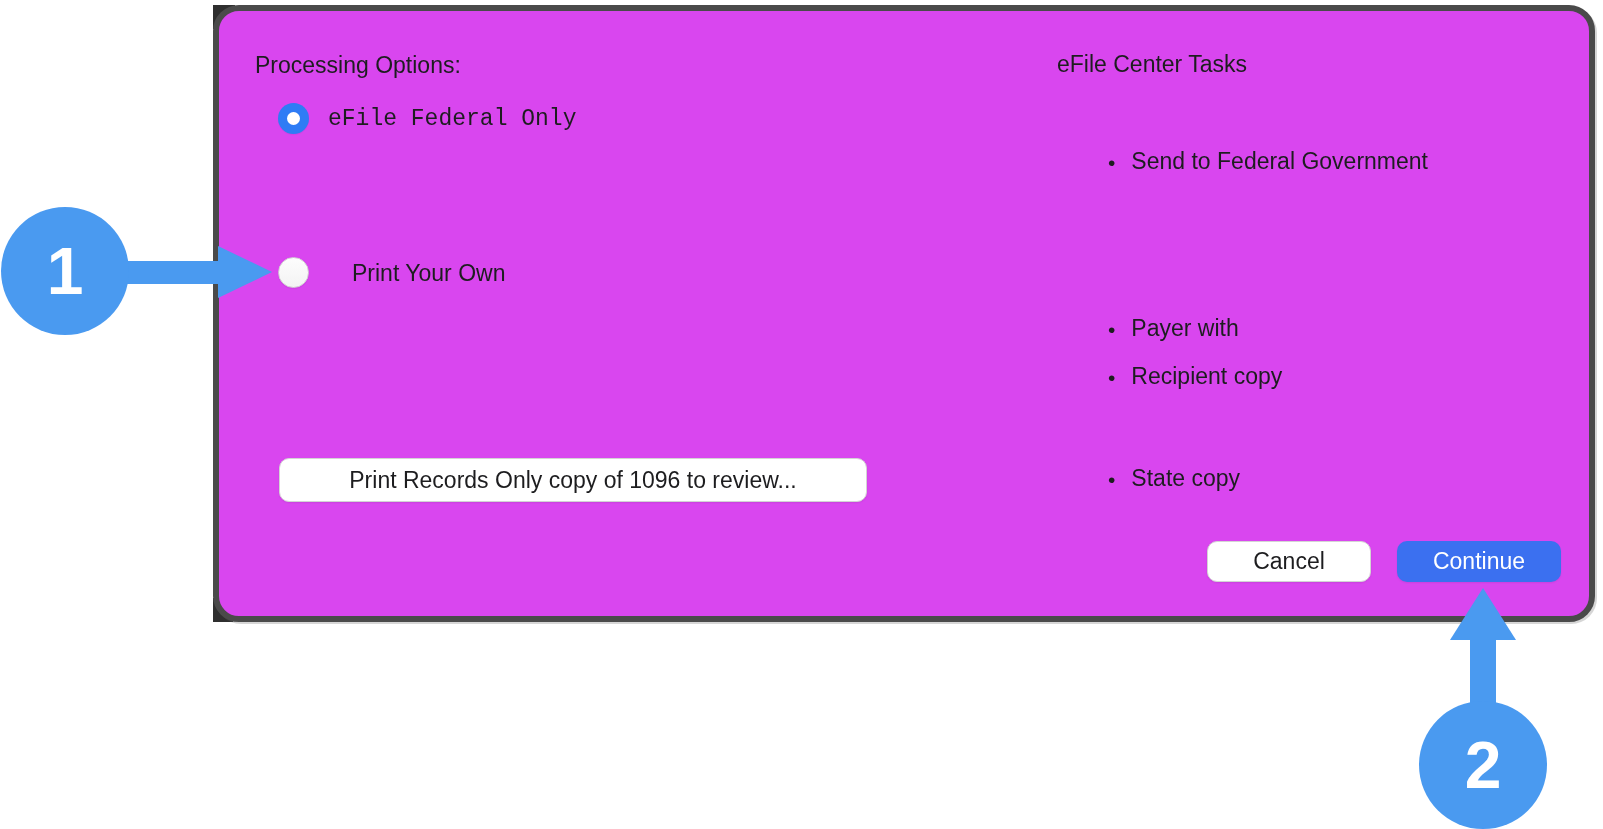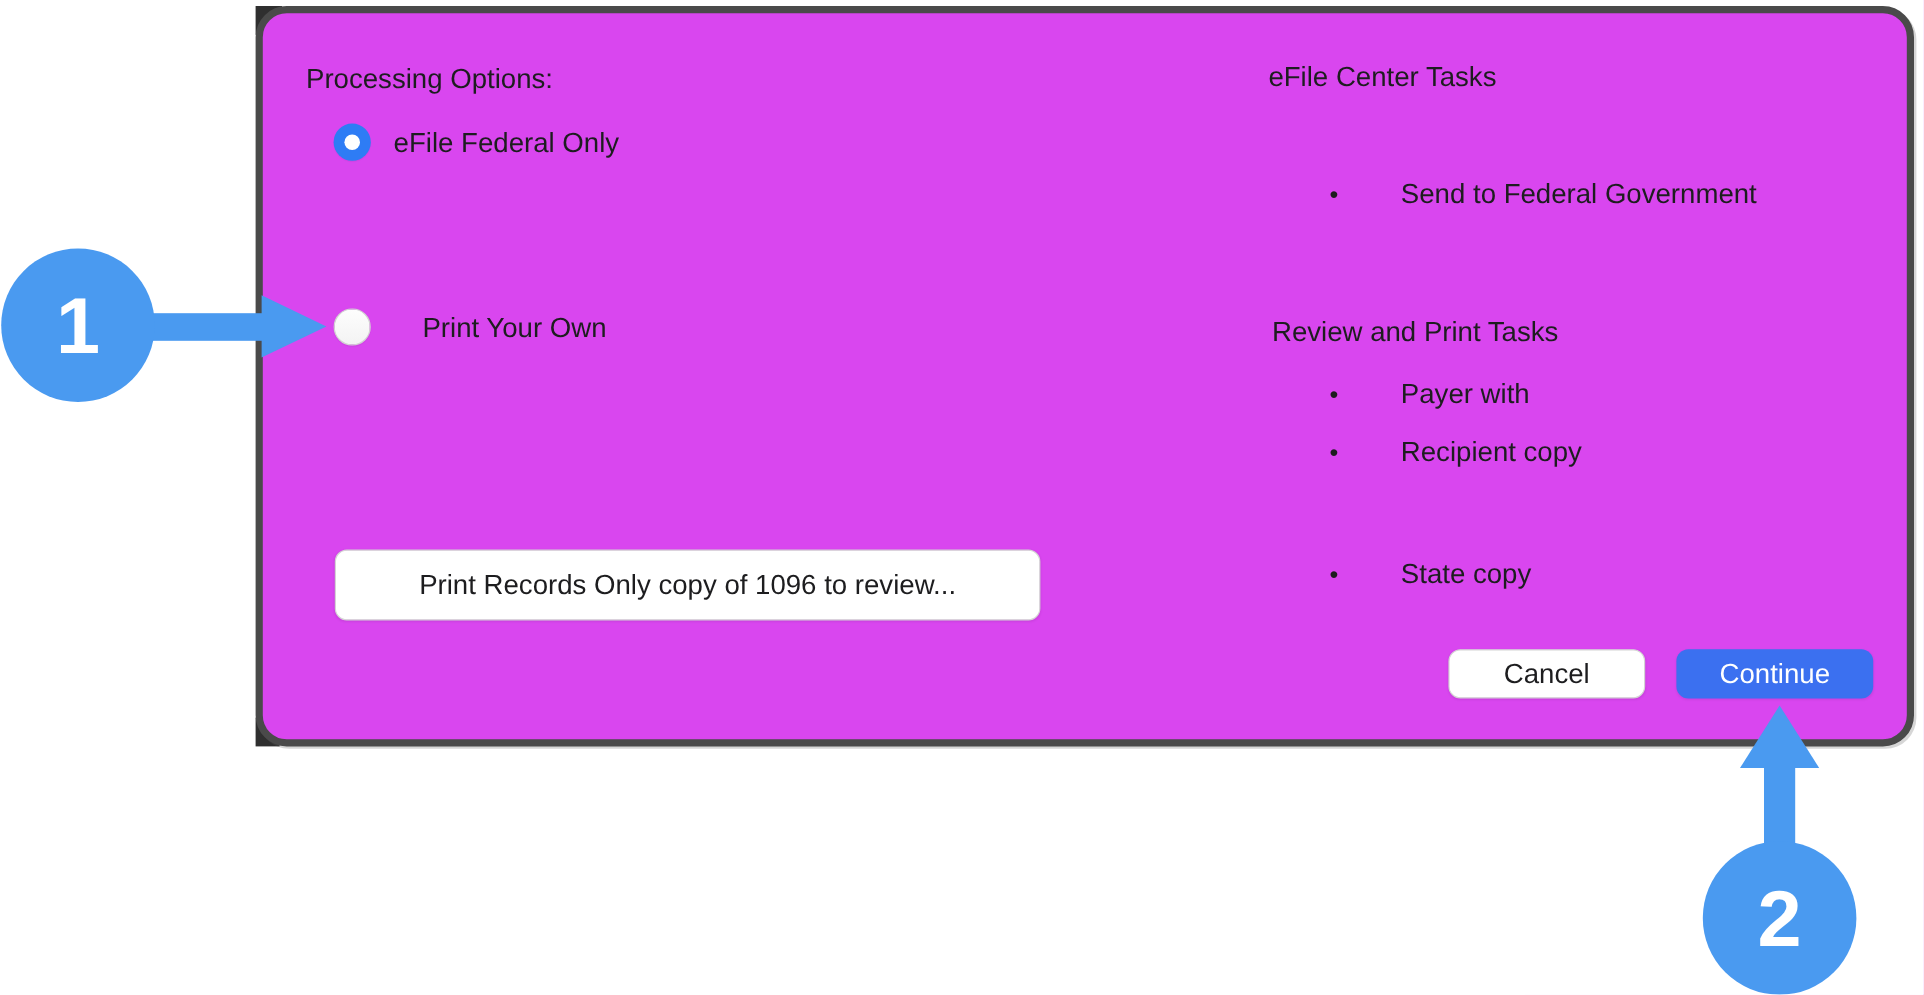--- a/index.html
+++ b/index.html
@@ -61,21 +61,21 @@
     display: none;
     left: 50%; top: 50%;
     width: 13px; height: 13px;
     margin-left: -6.5px; margin-top: -6.5px;
     border-radius: 50%;
     background: #ffffff;
   }
   .radio.selected .dot { display: block; }
 
   .radio-1 { left: 59px; top: 92px; }
-  .radio-1-label { left: 109px; top: 95px; }
+  .radio-1-label { left: 109px; top: 95px; font-family: Liberation Mono, monospace; }
   .radio-1-desc  { left: 109px; top: 137px; }
 
   .radio-2 { left: 59px; top: 246px; }
   .radio-2-label { left: 109px; top: 249px; margin-left: 24px; }
   .radio-2-desc  {
     left: 109px; top: 297px;
     width: 600px;
     white-space: normal;
     line-height: 47px;
   }
@@ -85,35 +85,35 @@
     align-items: center;
     justify-content: center;
     font-size: 23px;
     color: #1d1d1f;
     background: #ffffff;
     border: 1.5px solid #d4d4d4;
     border-radius: 10px;
     box-shadow: 0 1px 2px rgba(0,0,0,0.07);
     cursor: pointer;
   }
-  .print-records-btn { left: 60px; top: 447px; width: 588px; height: 59px; }
+  .print-records-btn { left: 60px; top: 447px; width: 588px; height: 44px; }
   .cancel-btn   { left: 988px;  top: 530px; width: 164px; height: 41px; }
   .continue-btn {
     left: 1178px; top: 530px; width: 164px; height: 41px;
     background: var(--continue_blue, #3b70f0);
     border: none;
     color: #ffffff;
   }
 
   .efile-header  { left: 838px; top: 40px; }
   .review-header { left: 841px; top: 252px; }
 
   .task-item { display: flex; white-space: nowrap; }
   .task-item .bullet { position: static; margin-right: 16px; font-size: 21px; line-height: 30px; }
-  .task-item .task-text { position: static; margin-left: 36px; }
+  .task-item .task-text { position: static; }
   .efile-item-1  { left: 889px; top: 137px; }
   .review-item-1 { left: 889px; top: 304px; }
   .review-item-2 { left: 889px; top: 352px; }
   .review-item-3 { left: 889px; top: 454px; }
 
   
   .badge {
     position: absolute;
     width: 128px;
     height: 128px;
@@ -180,21 +180,20 @@
 
     <div class="btn print-records-btn">Print Records Only copy of 1096 to review...</div>
 
     <div class="txt efile-header">eFile Center Tasks</div>
 
     <div class="txt task-item efile-item-1">
       <span class="bullet">•</span>
       <span class="task-text">Send to Federal Government</span>
     </div>
 
-    <div class="txt review-header">Review and Print Tasks</div>
 
     <div class="txt task-item review-item-1">
       <span class="bullet">•</span>
       <span class="task-text">Payer with</span>
     </div>
     <div class="txt task-item review-item-2">
       <span class="bullet">•</span>
       <span class="task-text">Recipient copy</span>
     </div>
     <div class="txt task-item review-item-3">

